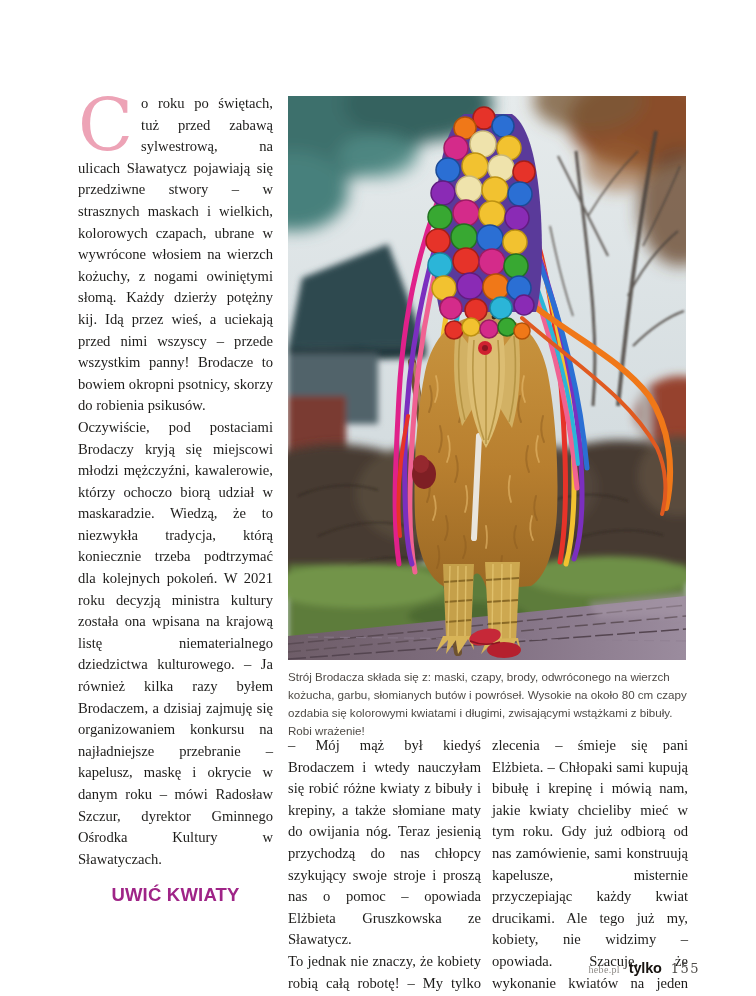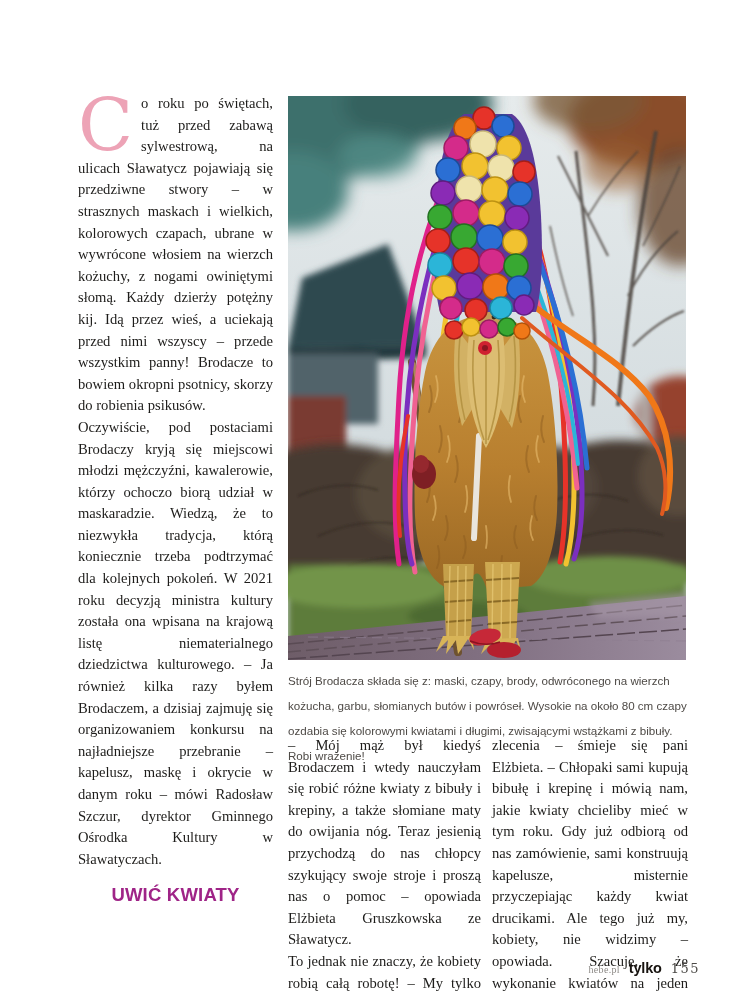--- a/index.html
+++ b/index.html
@@ -36,21 +36,21 @@
     letter-spacing:0.2px;
   }
   
   .photo-wrap{
     position:absolute;left:288px;top:96px;width:398px;height:564px;
     overflow:hidden;background:#d8dee0;
   }
   .caption{
     position:absolute;left:288px;top:668px;width:400px;
     font-family:"Liberation Sans", sans-serif;
-    font-size:11.6px;line-height:25px;
+    font-size:11.6px;line-height:18px;
     color:#4e4a46;text-align:left;
   }
   .col2{position:absolute;left:288px;top:735px;width:193px;}
   .col3{position:absolute;left:492px;top:735px;width:196px;}
   
   .footer{
     position:absolute;right:56px;top:960px;
     display:flex;align-items:baseline;gap:9px;
   }
   .footer .site{

